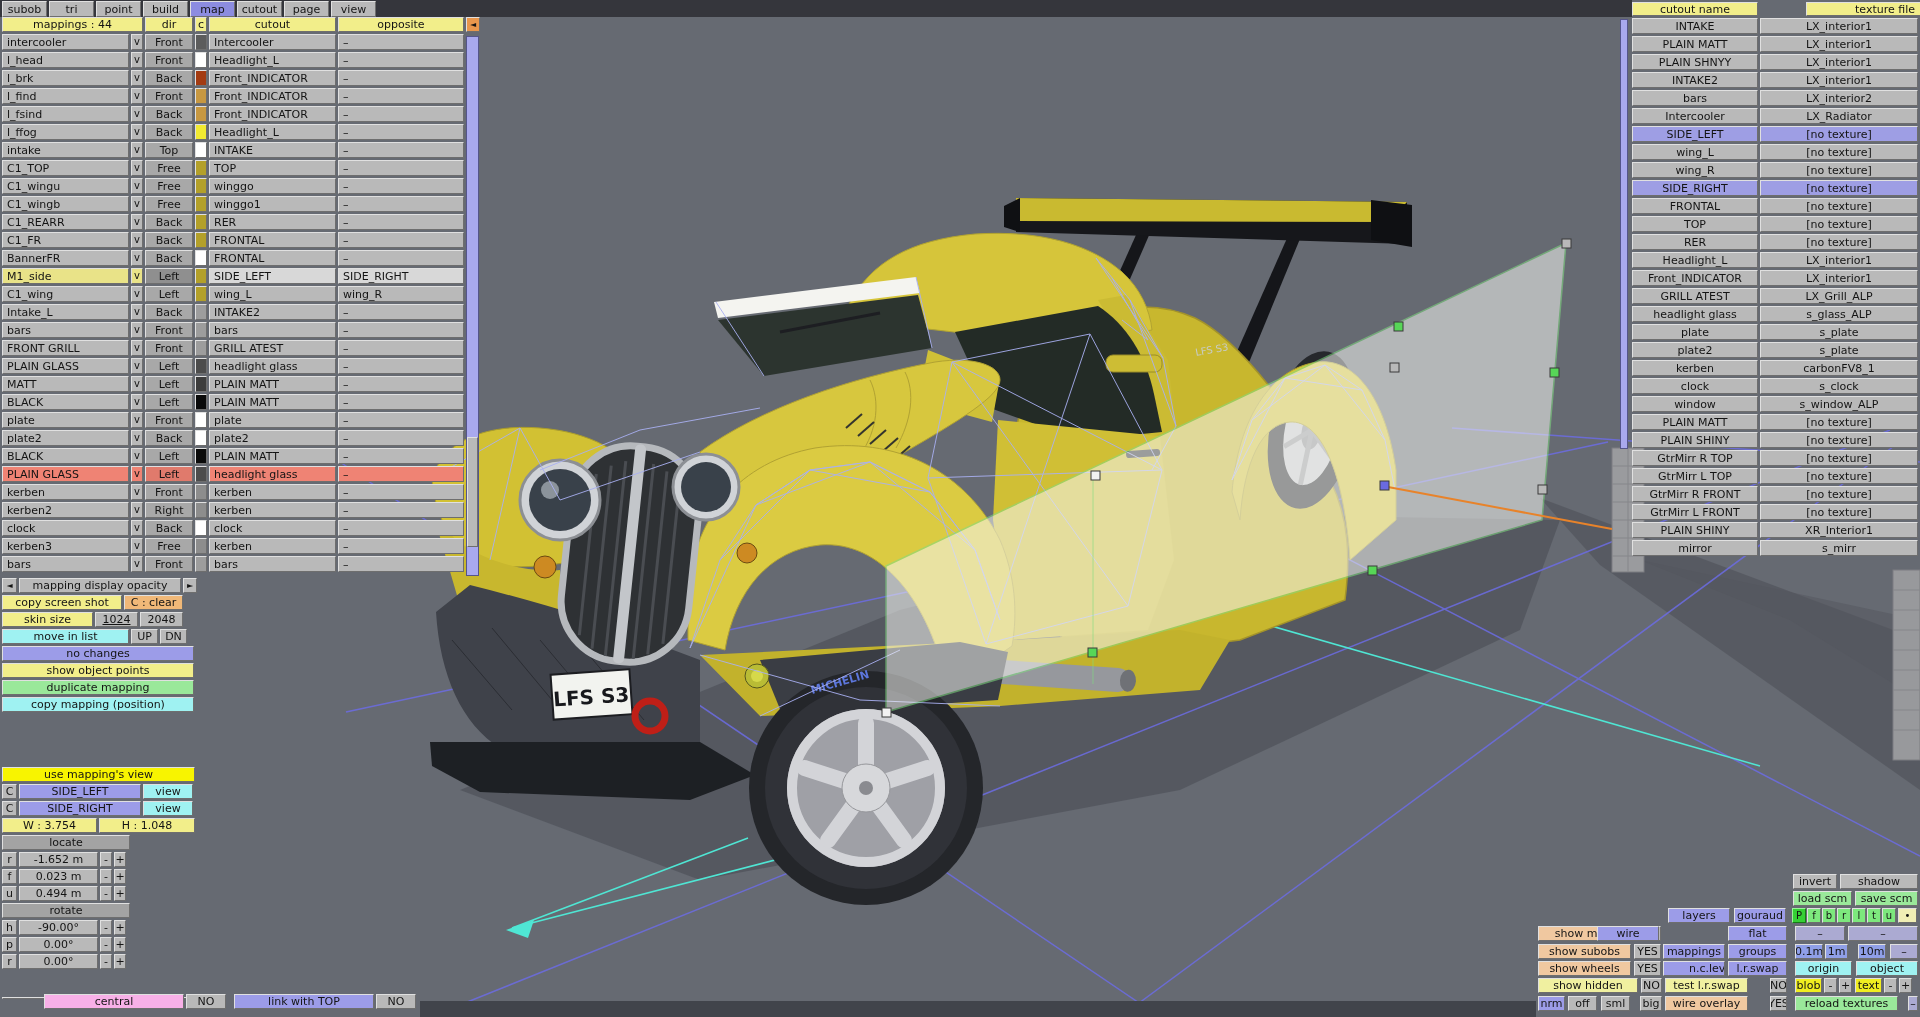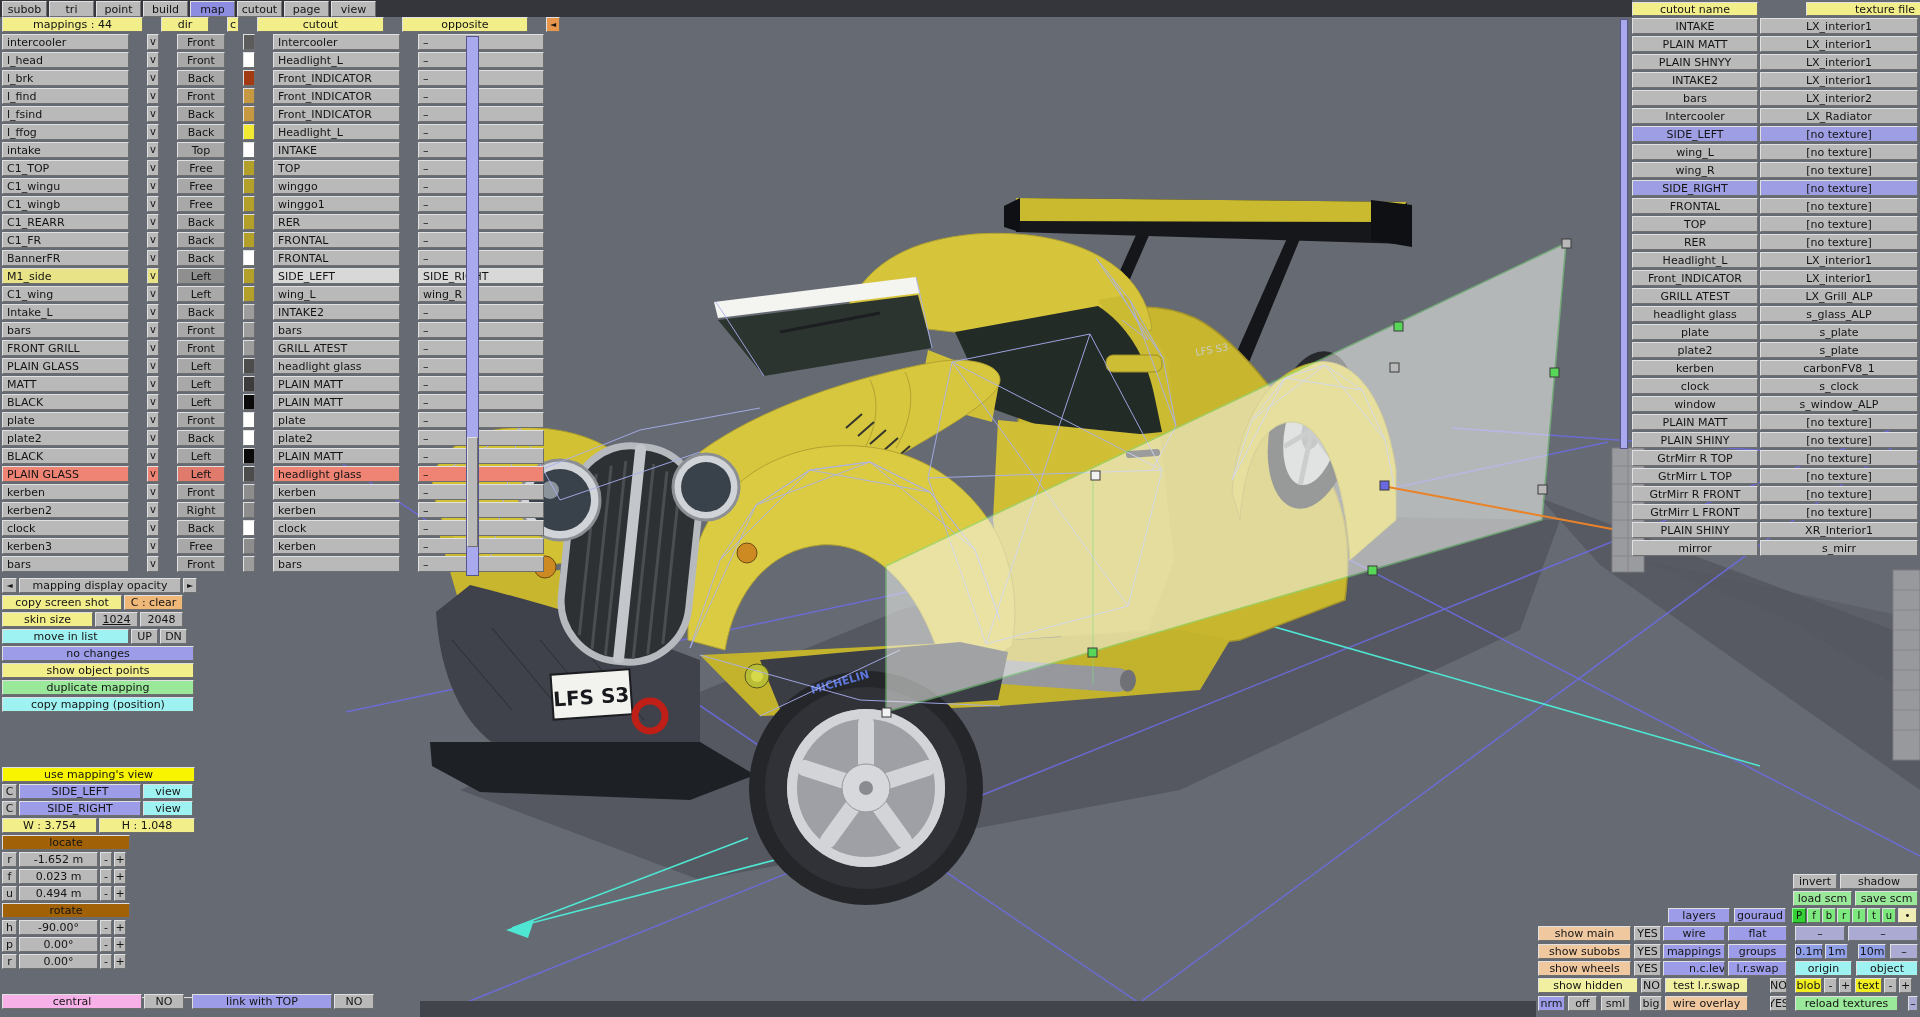--- a/index.html
+++ b/index.html
@@ -11,26 +11,26 @@
   .btn,.cell{box-sizing:border-box;display:flex;align-items:center;justify-content:center;
        background:#b9b9b9;border:1px solid;border-color:#e0e0e0 #6e6e6e #6e6e6e #e0e0e0;
        white-space:nowrap;overflow:hidden;cursor:default;flex:none;}
   .abs{position:absolute;z-index:2;height:15px;}
   .left-al{justify-content:flex-start;padding-left:4px;}
   .menubar{position:absolute;left:2px;top:1px;display:flex;gap:2px;z-index:2;}
   .tab{width:45px;height:16px;}
   .tab.active{background:#8c8ce0;}
   
   .yel{background:#f2ee8a}.byel{background:#f8f400}.org{background:#f0b878}.org2{background:#f0c8a0}
-  .cyn{background:#9ff2f2}.pur{background:#9c9ce8}.grn{background:#9ae89a}.pnk{background:#a16207}
+  .cyn{background:#9ff2f2}.pur{background:#9c9ce8}.grn{background:#9ae89a}.pnk{background:#a3a3a3}
   .pnk2{background:#f8b0e8}.lem{background:#f0f0a0}.ybr{background:#f0ee20}.peri{background:#8f9fe8}
   .lav{background:#abaad2}
   
   .ltable{position:absolute;left:2px;top:17px;z-index:2;display:flex;flex-direction:column;gap:2px;}
-  .lrow{display:flex;gap:18px;height:16px;}
+  .lrow{display:flex;gap:2px;height:16px;}
   .lhead{height:15px;}
   .c-name{width:127px}.c-v{width:12px;font-size:10px}.c-dir{width:48px;background:#a8a8a8}
   .c-sw{width:12px;background:#9d9d9d}.c-cut{width:127px}.c-opp{width:126px}
   .h-map{width:141px}.h-dir{width:48px}.h-c{width:12px}.h-cut{width:127px}.h-opp{width:126px}
   .h-arr{width:14px;background:#e8964c;font-size:8px}
   .row-m1 .c-name,.row-m1 .c-v{background:#e9e388}
   .row-m1 .c-dir{background:#8f8f8f}
   .row-m1 .c-cut,.row-m1 .c-opp{background:#d8d8d8}
   .row-red .c-name,.row-red .c-v,.row-red .c-cut,.row-red .c-opp{background:#ef8374}
   .row-red .c-dir{background:#e07a6c}
@@ -628,21 +628,21 @@
           <div class="btn" style="width:15px;">r</div>
           <div class="btn" style="width:79px;">0.00°</div>
           <div class="btn" style="width:12px;">-</div>
           <div class="btn" style="width:12px;">+</div>
         </div>
       </div>
     <div class="srow" style="margin-top:6px;">
         <div class="btn pur" style="width:192px;margin-top:20px;">reflectable (all on one side)</div>
       </div>
     <div class="srow">
-      <div class="btn pnk2" style="width:140px;">central</div>
+      <div class="btn pnk2" style="width:140px;margin-left:42px;">central</div>
       <div class="btn" style="width:40px;">NO</div>
       <div class="btn pur" style="width:140px;margin-left:6px;">link with TOP</div>
       <div class="btn" style="width:40px;">NO</div>
     </div>
   </div>
 
   <div class="scrollv" style="left:1620px;top:19px;width:8px;height:430px;"></div>
   <div class="rtable">
     <div class="rrow rhead">
       <div class="cell yel r-name">cutout name</div>
@@ -816,21 +816,21 @@
       <div class="btn proj">b</div>
       <div class="btn proj">r</div>
       <div class="btn proj">l</div>
       <div class="btn proj">t</div>
       <div class="btn proj">u</div>
     </div>
   <div class="btn abs dotbtn" style="left:1898px;top:908px;width:19px;">•</div>
 
   <div class="btn abs org2" style="left:1538px;top:926px;width:93px;">show main</div>
   <div class="btn abs" style="left:1634px;top:926px;width:27px;">YES</div>
-  <div class="btn abs pur" style="left:1663px;top:926px;width:62px;text-align:center;">wire</div>
+  <div class="btn abs pur" style="left:1597px;top:926px;width:62px;text-align:center;">wire</div>
   <div class="btn abs pur" style="left:1728px;top:926px;width:59px;">flat</div>
   <div class="btn abs lav" style="left:1795px;top:926px;width:50px;">–</div>
   <div class="btn abs lav" style="left:1848px;top:926px;width:70px;">–</div>
 
   <div class="btn abs org2" style="left:1538px;top:944px;width:93px;">show subobs</div>
   <div class="btn abs" style="left:1634px;top:944px;width:27px;">YES</div>
   <div class="btn abs pur" style="left:1663px;top:944px;width:62px;">mappings</div>
   <div class="btn abs pur" style="left:1728px;top:944px;width:59px;">groups</div>
   <div class="btn abs peri" style="left:1795px;top:944px;width:28px;">0.1m</div>
   <div class="btn abs peri" style="left:1825px;top:944px;width:23px;">1m</div>

